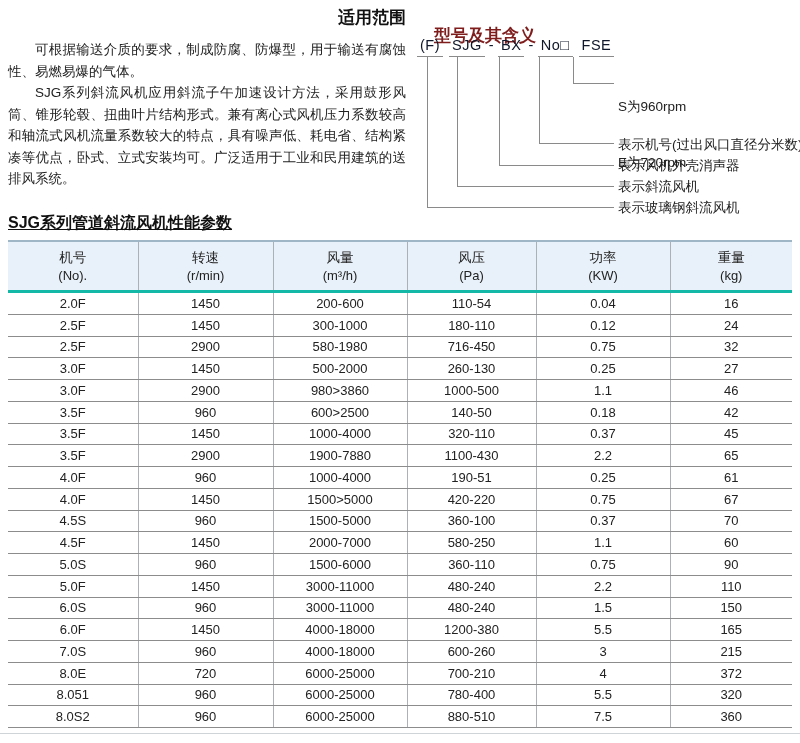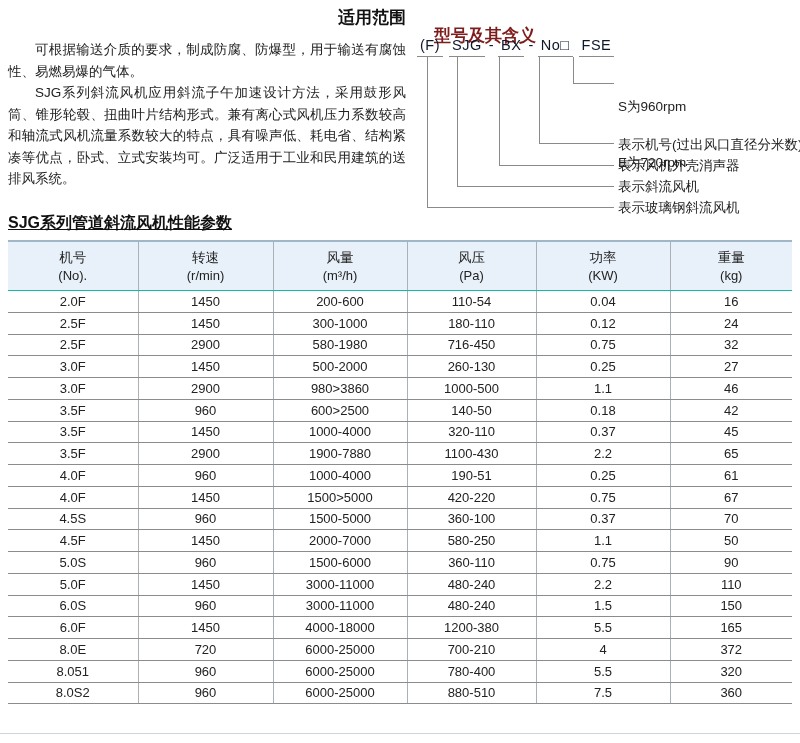--- a/index.html
+++ b/index.html
@@ -19,21 +19,21 @@
   .model-code{position:absolute;left:14px;top:37px;white-space:nowrap;color:#0f172a;
     font-size:14.5px;letter-spacing:0.5px;}
   .tok{display:inline-block;border-bottom:1px solid #8a8a8a;padding:0 3px 3px 3px;margin:0 3px;}
   .tok.dash{border-bottom:none;padding:0 1px 3px 1px;margin:0;}
   .conn{position:absolute;border-left:1px solid #8a8a8a;border-bottom:1px solid #8a8a8a;}
   .model-label{position:absolute;left:218px;font-size:13.5px;color:#222;white-space:nowrap;}
   
   .table-title{position:absolute;left:8px;top:213px;font-size:16px;font-weight:bold;color:#111;margin:0;text-decoration:underline;}
   table.perf{position:absolute;left:8px;top:240px;width:784px;border-collapse:collapse;table-layout:fixed;}
   table.perf th{
-    background:#e8f1f9;border-top:2px solid #9fb6c6;border-bottom:1px solid #14b8a6;
+    background:#e8f1f9;border-top:2px solid #9fb6c6;border-bottom:3px solid #14b8a6;
     font-weight:normal;height:48px;padding:0;vertical-align:middle;
   }
   table.perf th,table.perf td{border-right:1px solid #aab2b8;text-align:center;}
   table.perf th:last-child,table.perf td:last-child{border-right:none;}
   table.perf td{
     border-bottom:1px solid #8c8c8c;height:20.75px;padding:0;
     font-size:13px;color:#222;vertical-align:middle;
   }
   .h-cn{font-size:13.5px;color:#222;line-height:19px;}
   .h-unit{font-size:13px;color:#222;line-height:18px;}
@@ -191,21 +191,21 @@
         <td>360-100</td>
         <td>0.37</td>
         <td>70</td>
       </tr>
       <tr>
         <td>4.5F</td>
         <td>1450</td>
         <td>2000-7000</td>
         <td>580-250</td>
         <td>1.1</td>
-        <td>50</td>
+        <td>60</td>
       </tr>
       <tr>
         <td>5.0S</td>
         <td>960</td>
         <td>1500-6000</td>
         <td>360-110</td>
         <td>0.75</td>
         <td>90</td>
       </tr>
       <tr>
@@ -224,20 +224,28 @@
         <td>1.5</td>
         <td>150</td>
       </tr>
       <tr>
         <td>6.0F</td>
         <td>1450</td>
         <td>4000-18000</td>
         <td>1200-380</td>
         <td>5.5</td>
         <td>165</td>
+      </tr>
+      <tr>
+        <td>7.0S</td>
+        <td>960</td>
+        <td>4000-18000</td>
+        <td>600-260</td>
+        <td>3</td>
+        <td>215</td>
       </tr>
       <tr>
         <td>8.0E</td>
         <td>720</td>
         <td>6000-25000</td>
         <td>700-210</td>
         <td>4</td>
         <td>372</td>
       </tr>
       <tr>

